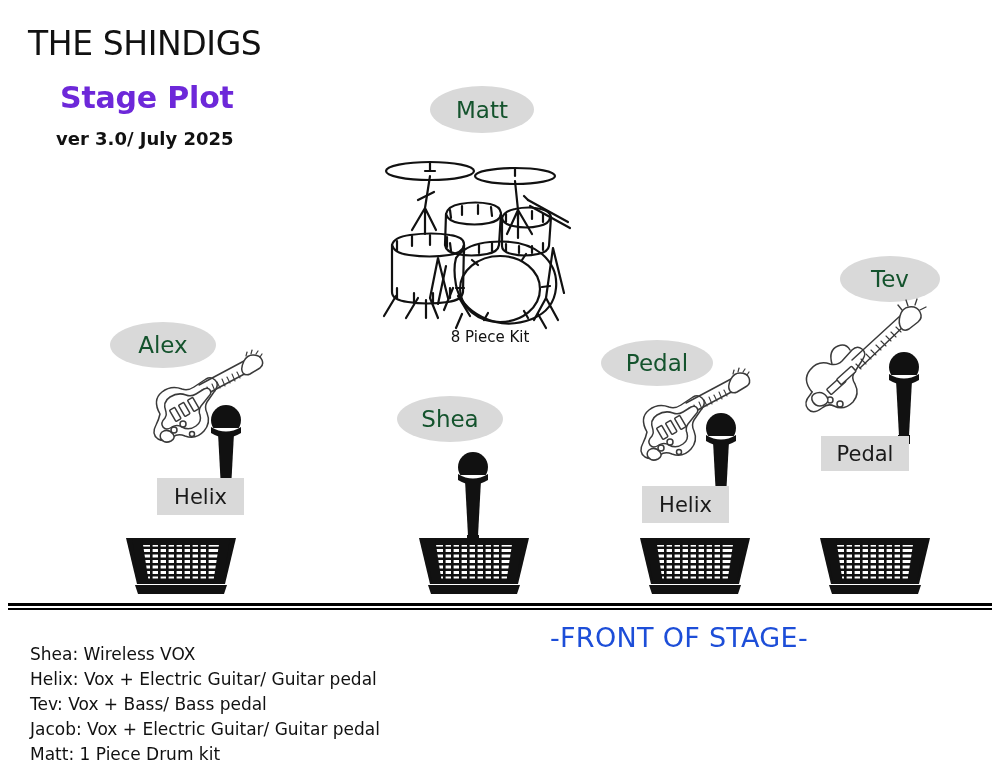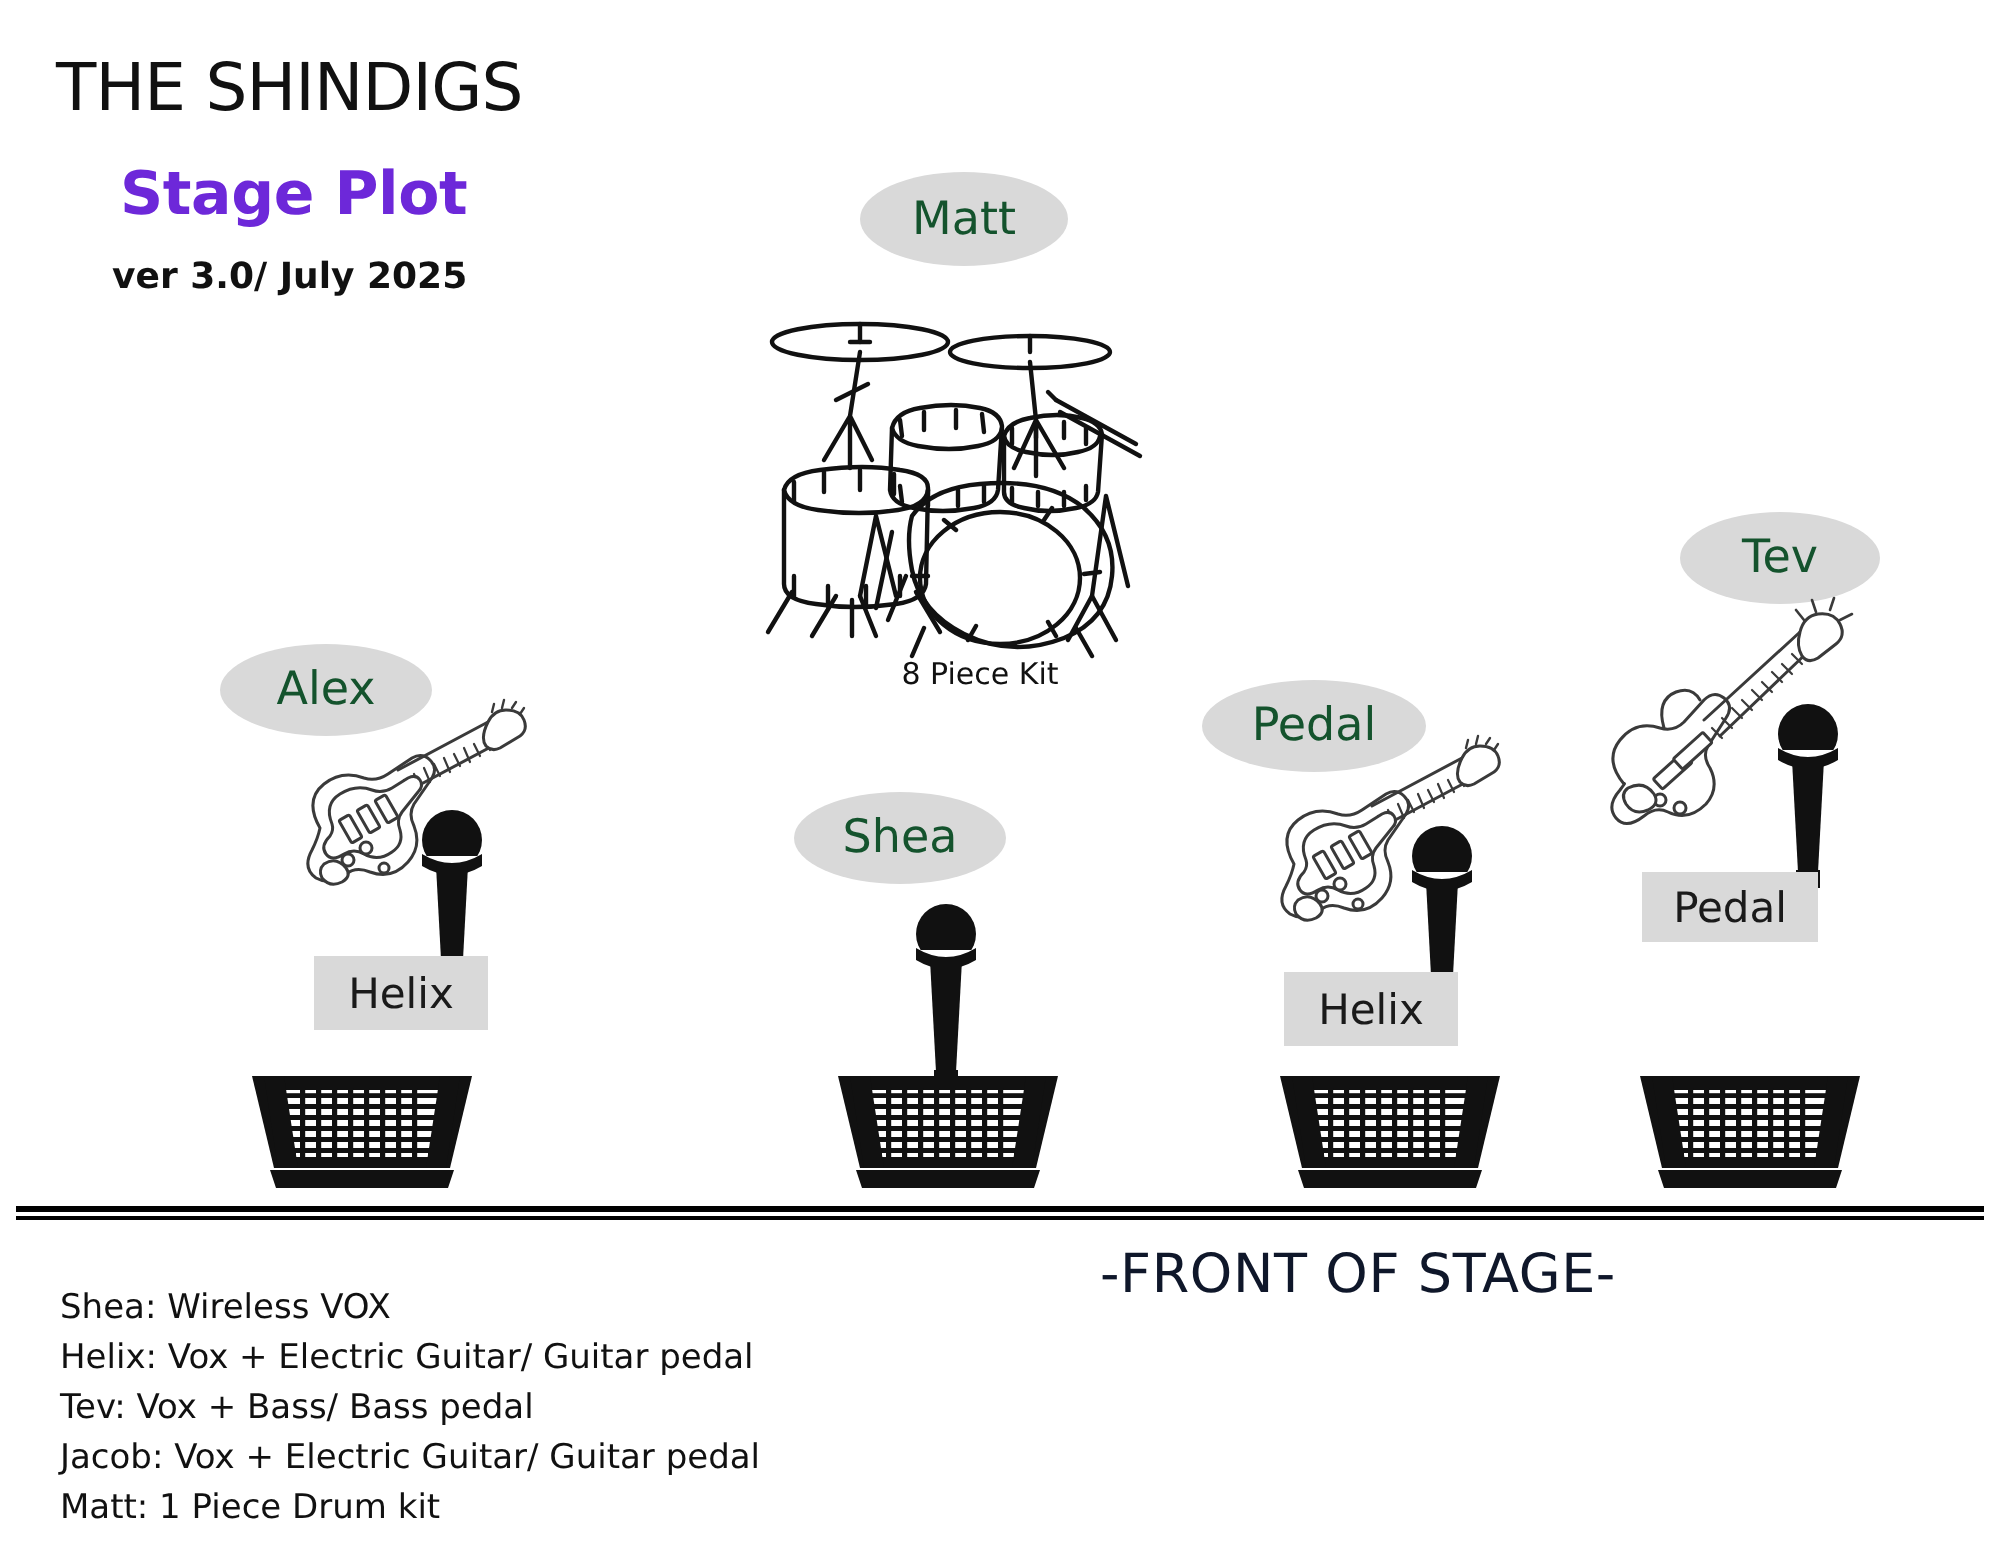--- a/index.html
+++ b/index.html
@@ -95,21 +95,21 @@
   .stage-rule .bar-thin {
     position: absolute; left: 0; right: 0; top: 5px;
     height: 2px; background: #000;
   }
 
   
   .front-label {
     position: absolute;
     font-size: 27px;
     letter-spacing: 0.3px;
-    color: #0f172a;
+    color: #1d4ed8;
     white-space: nowrap;
   }
 
   
   .legend { position: absolute; left: 30px; top: 616px; margin-top: 26px; }
   .legend-line {
     font-size: 17px;
     line-height: 25px;
     color: #111;
     white-space: nowrap;

